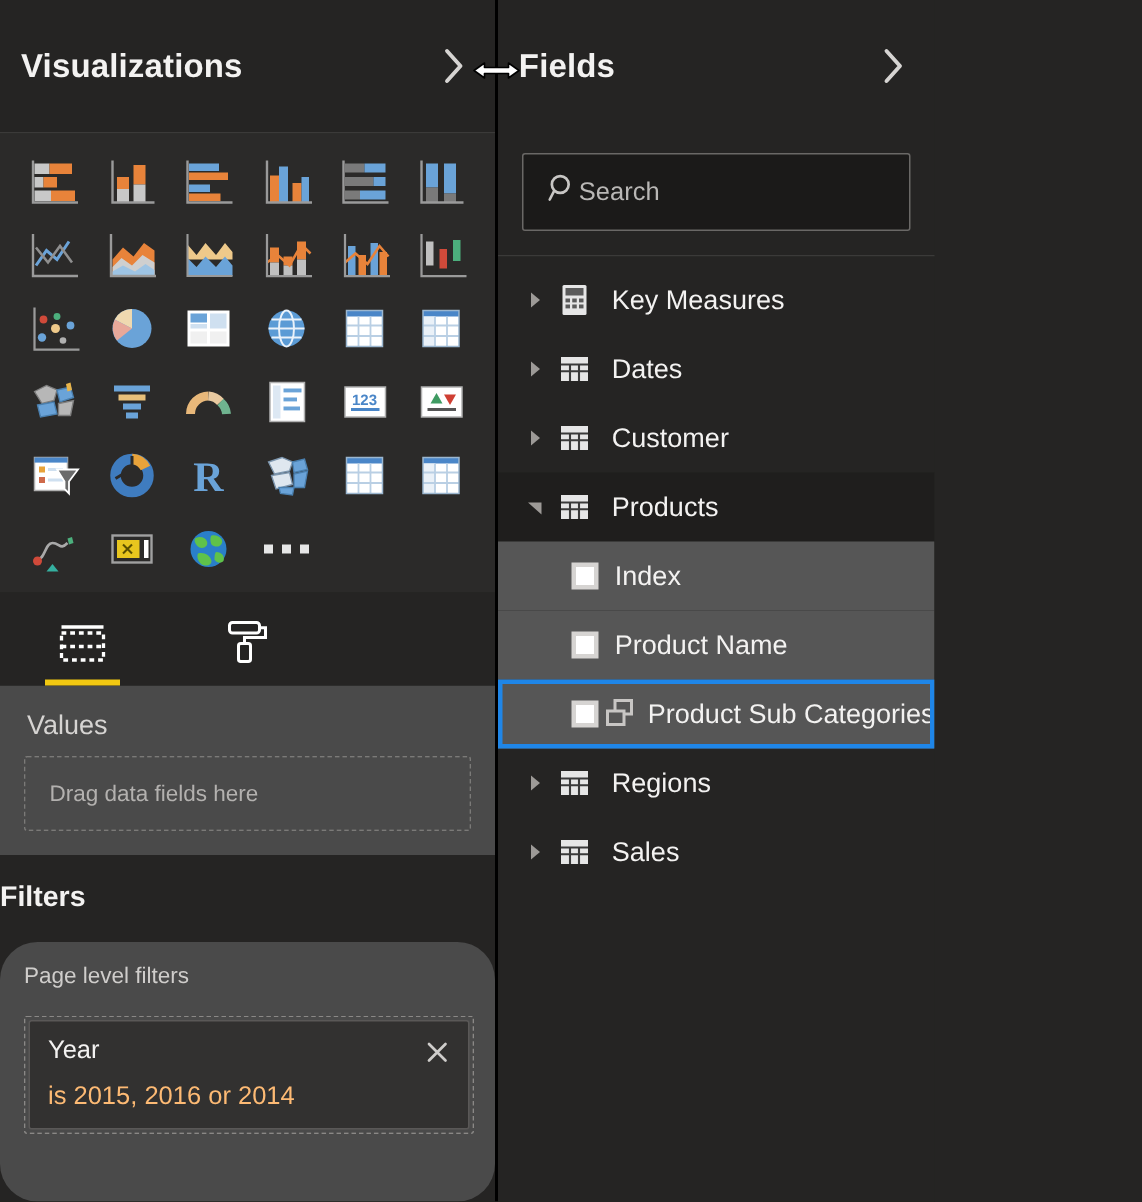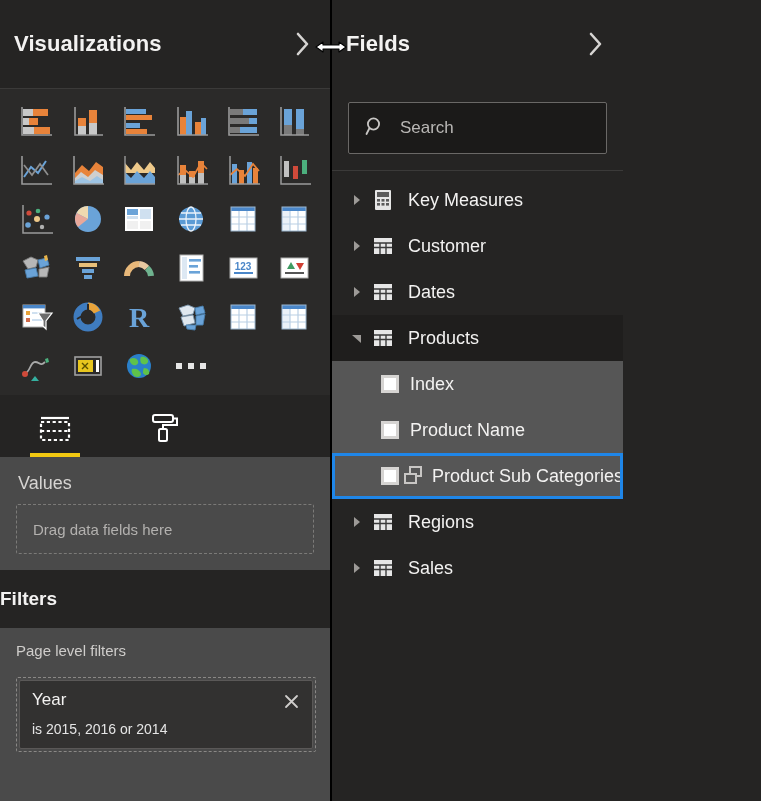--- a/index.html
+++ b/index.html
@@ -40,40 +40,40 @@
   .tab.active .ul{background:#f2c811;}
 
   .fields-body{background:#4a4a4a;flex:0 0 auto;padding:10px 16px 16px 16px;}
   .bucket-label{font-size:18px;color:#d6d4d2;margin:6px 0 10px 2px;}
   .dropzone{border:1px dashed #7b7a78;height:48px;border-radius:2px;display:flex;
             align-items:center;padding-left:16px;font-size:15px;color:#b3b1af;
             background:transparent;}
 
   .filters-header{height:58px;background:#252423;display:flex;align-items:center;}
   .filters-title{font-size:19px;font-weight:bold;color:#f3f2f1;}
-  .filters-body{background:#4a4a4a;flex:1 1 auto;padding:14px 14px 25px 16px;}
+  .filters-body{background:#4a4a4a;flex:1 1 auto;padding:14px 14px 25px 16px;border-radius:25px;}
   .filters-sub{font-size:15px;color:#cfcdcb;margin-bottom:18px;}
   .filter-outline{border:1px dashed #8a8886;border-radius:2px;padding:2px;}
   .filter-card{background:#323130;border:1px solid #5a5857;border-radius:2px;
                padding:9px 10px 11px 12px;position:relative;}
   .fc-top{display:flex;align-items:flex-start;}
   .fc-name{font-size:17px;font-weight:normal;color:#f3f2f1;}
   .fc-x{margin-left:auto;width:22px;height:22px;color:#cfcdcb;display:flex;
         align-items:center;justify-content:center;cursor:pointer;font-size:19px;line-height:1;}
-  .fc-cond{font-size:14px;color:#e5e5e5;margin-top:9px;}
+  .fc-cond{font-size:17px;color:#fdba74;margin-top:9px;}
 
   
   .divider{width:2px;background:#000;height:801px;position:relative;z-index:5;}
   .resize-cursor{position:absolute;left:-22px;top:38px;width:46px;height:18px;z-index:9;}
 
   
   .fields-pane{flex:1;height:801px;background:#252423;display:flex;flex-direction:column;}
   .search-wrap{padding:14px 16px 16px 16px;background:#252423;}
   .search-box{height:50px;background:#1b1a19;border:1px solid #6a6866;border-radius:2px;
-              display:flex;align-items:center;padding-left:16px;gap:14px;}
+              display:flex;align-items:center;padding-left:16px;}
   .search-text{font-size:17px;color:#b9b7b5;}
   .tree{flex:1;overflow:hidden;background:#252423;padding-top:6px;}
   .trow{height:46px;display:flex;align-items:center;padding-left:14px;cursor:pointer;
         position:relative;}
   .trow.expanded{background:#1f1e1d;}
   .trow.child{background:#565656;padding-left:48px;}
   .trow.selected{outline:3px solid #1f86e8;outline-offset:-3px;}
   .caret{width:22px;display:flex;align-items:center;justify-content:center;flex:0 0 22px;}
   .ticon{width:30px;flex:0 0 30px;display:flex;align-items:center;justify-content:center;}
   .tlabel{font-size:18px;color:#f3f2f1;margin-left:10px;white-space:nowrap;}
@@ -551,38 +551,38 @@
             </svg>
         </span>
         <span class="ticon">
           <svg width="22" height="20" viewBox="0 0 22 20">
               <rect x="2" y="2" width="18" height="16" fill="#e6e6e6"></rect>
               <g stroke="#3a3a3a" stroke-width="1.4">
                 <path d="M2 7 H20 M2 11.5 H20 M8 7 V18 M14 7 V18"></path>
               </g>
             </svg>
         </span>
-        <span class="tlabel">Customer</span>
+        <span class="tlabel">Dates</span>
       </div>
 
       <div class="trow">
         <span class="caret">
           <svg width="10" height="12" viewBox="0 0 10 12">
               <path d="M2 1 L8 6 L2 11 Z" fill="#9d9a97"></path>
             </svg>
         </span>
         <span class="ticon">
           <svg width="22" height="20" viewBox="0 0 22 20">
               <rect x="2" y="2" width="18" height="16" fill="#e6e6e6"></rect>
               <g stroke="#3a3a3a" stroke-width="1.4">
                 <path d="M2 7 H20 M2 11.5 H20 M8 7 V18 M14 7 V18"></path>
               </g>
             </svg>
         </span>
-        <span class="tlabel">Dates</span>
+        <span class="tlabel">Customer</span>
       </div>
 
       <div class="trow expanded">
         <span class="caret">
           <svg width="12" height="12" viewBox="0 0 12 12">
               <path d="M1 3 L10 3 L10 11 Z" fill="#9d9a97"></path>
             </svg>
         </span>
         <span class="ticon">
           <svg width="22" height="20" viewBox="0 0 22 20">

